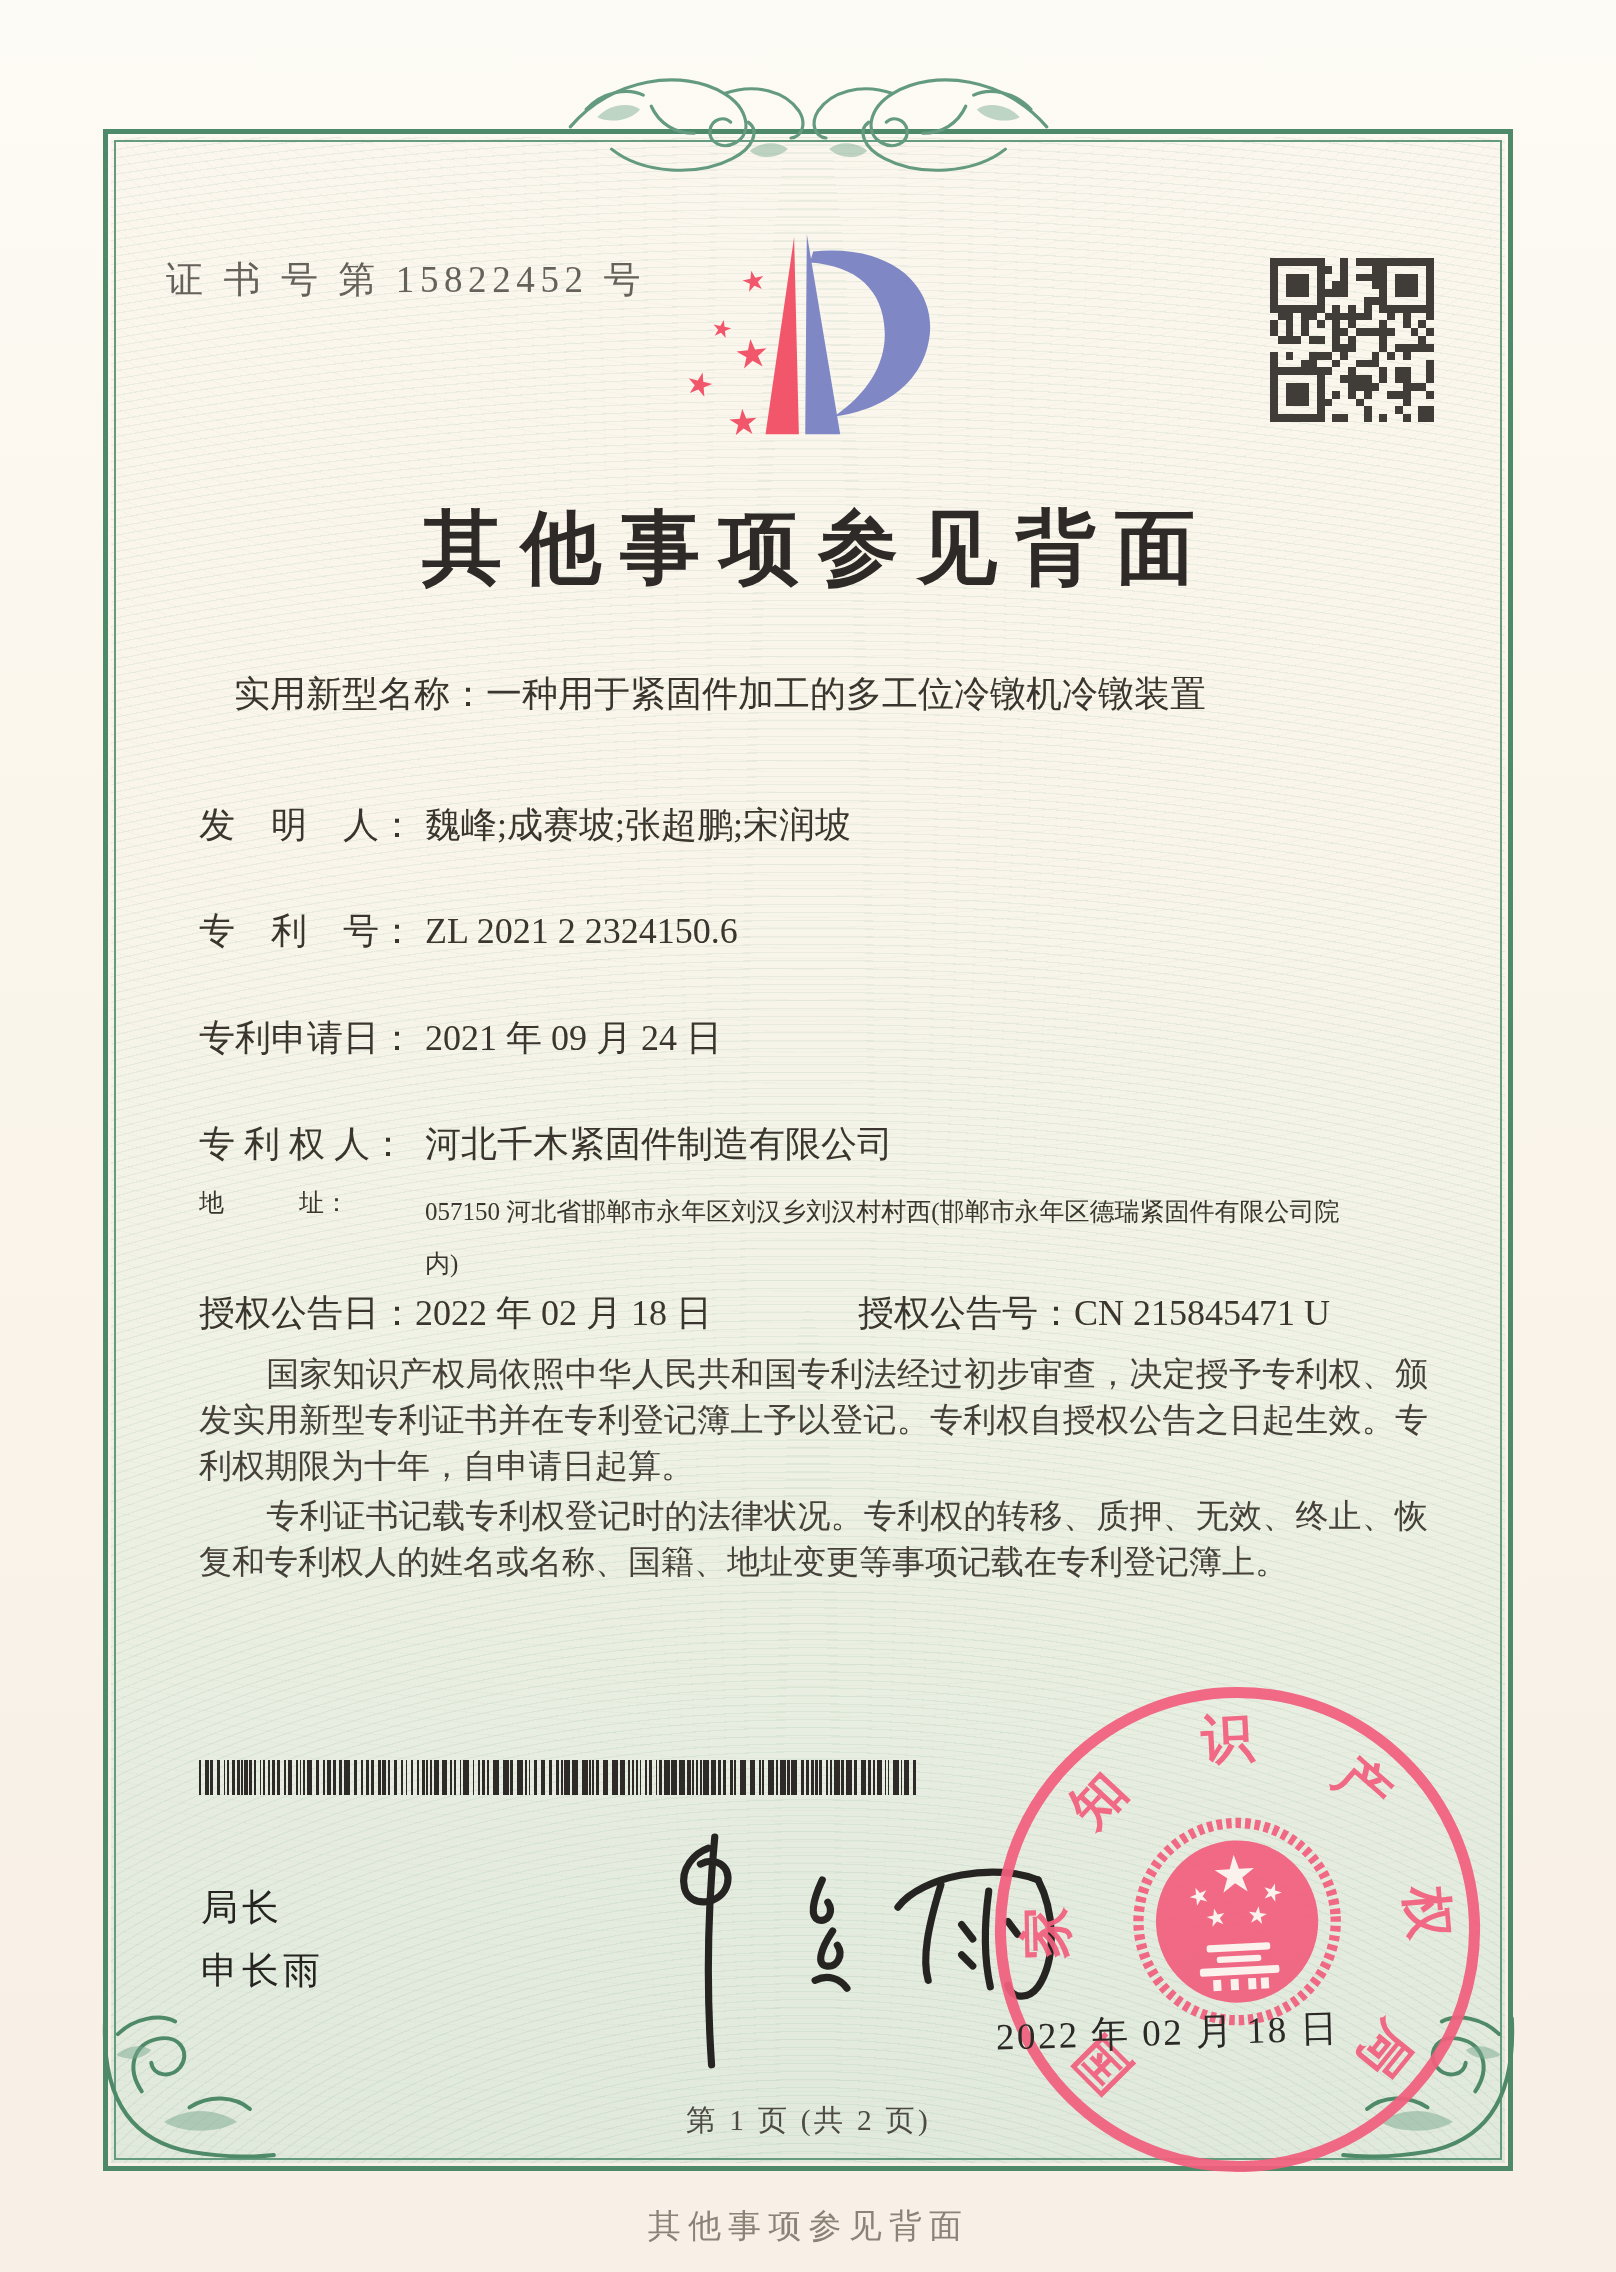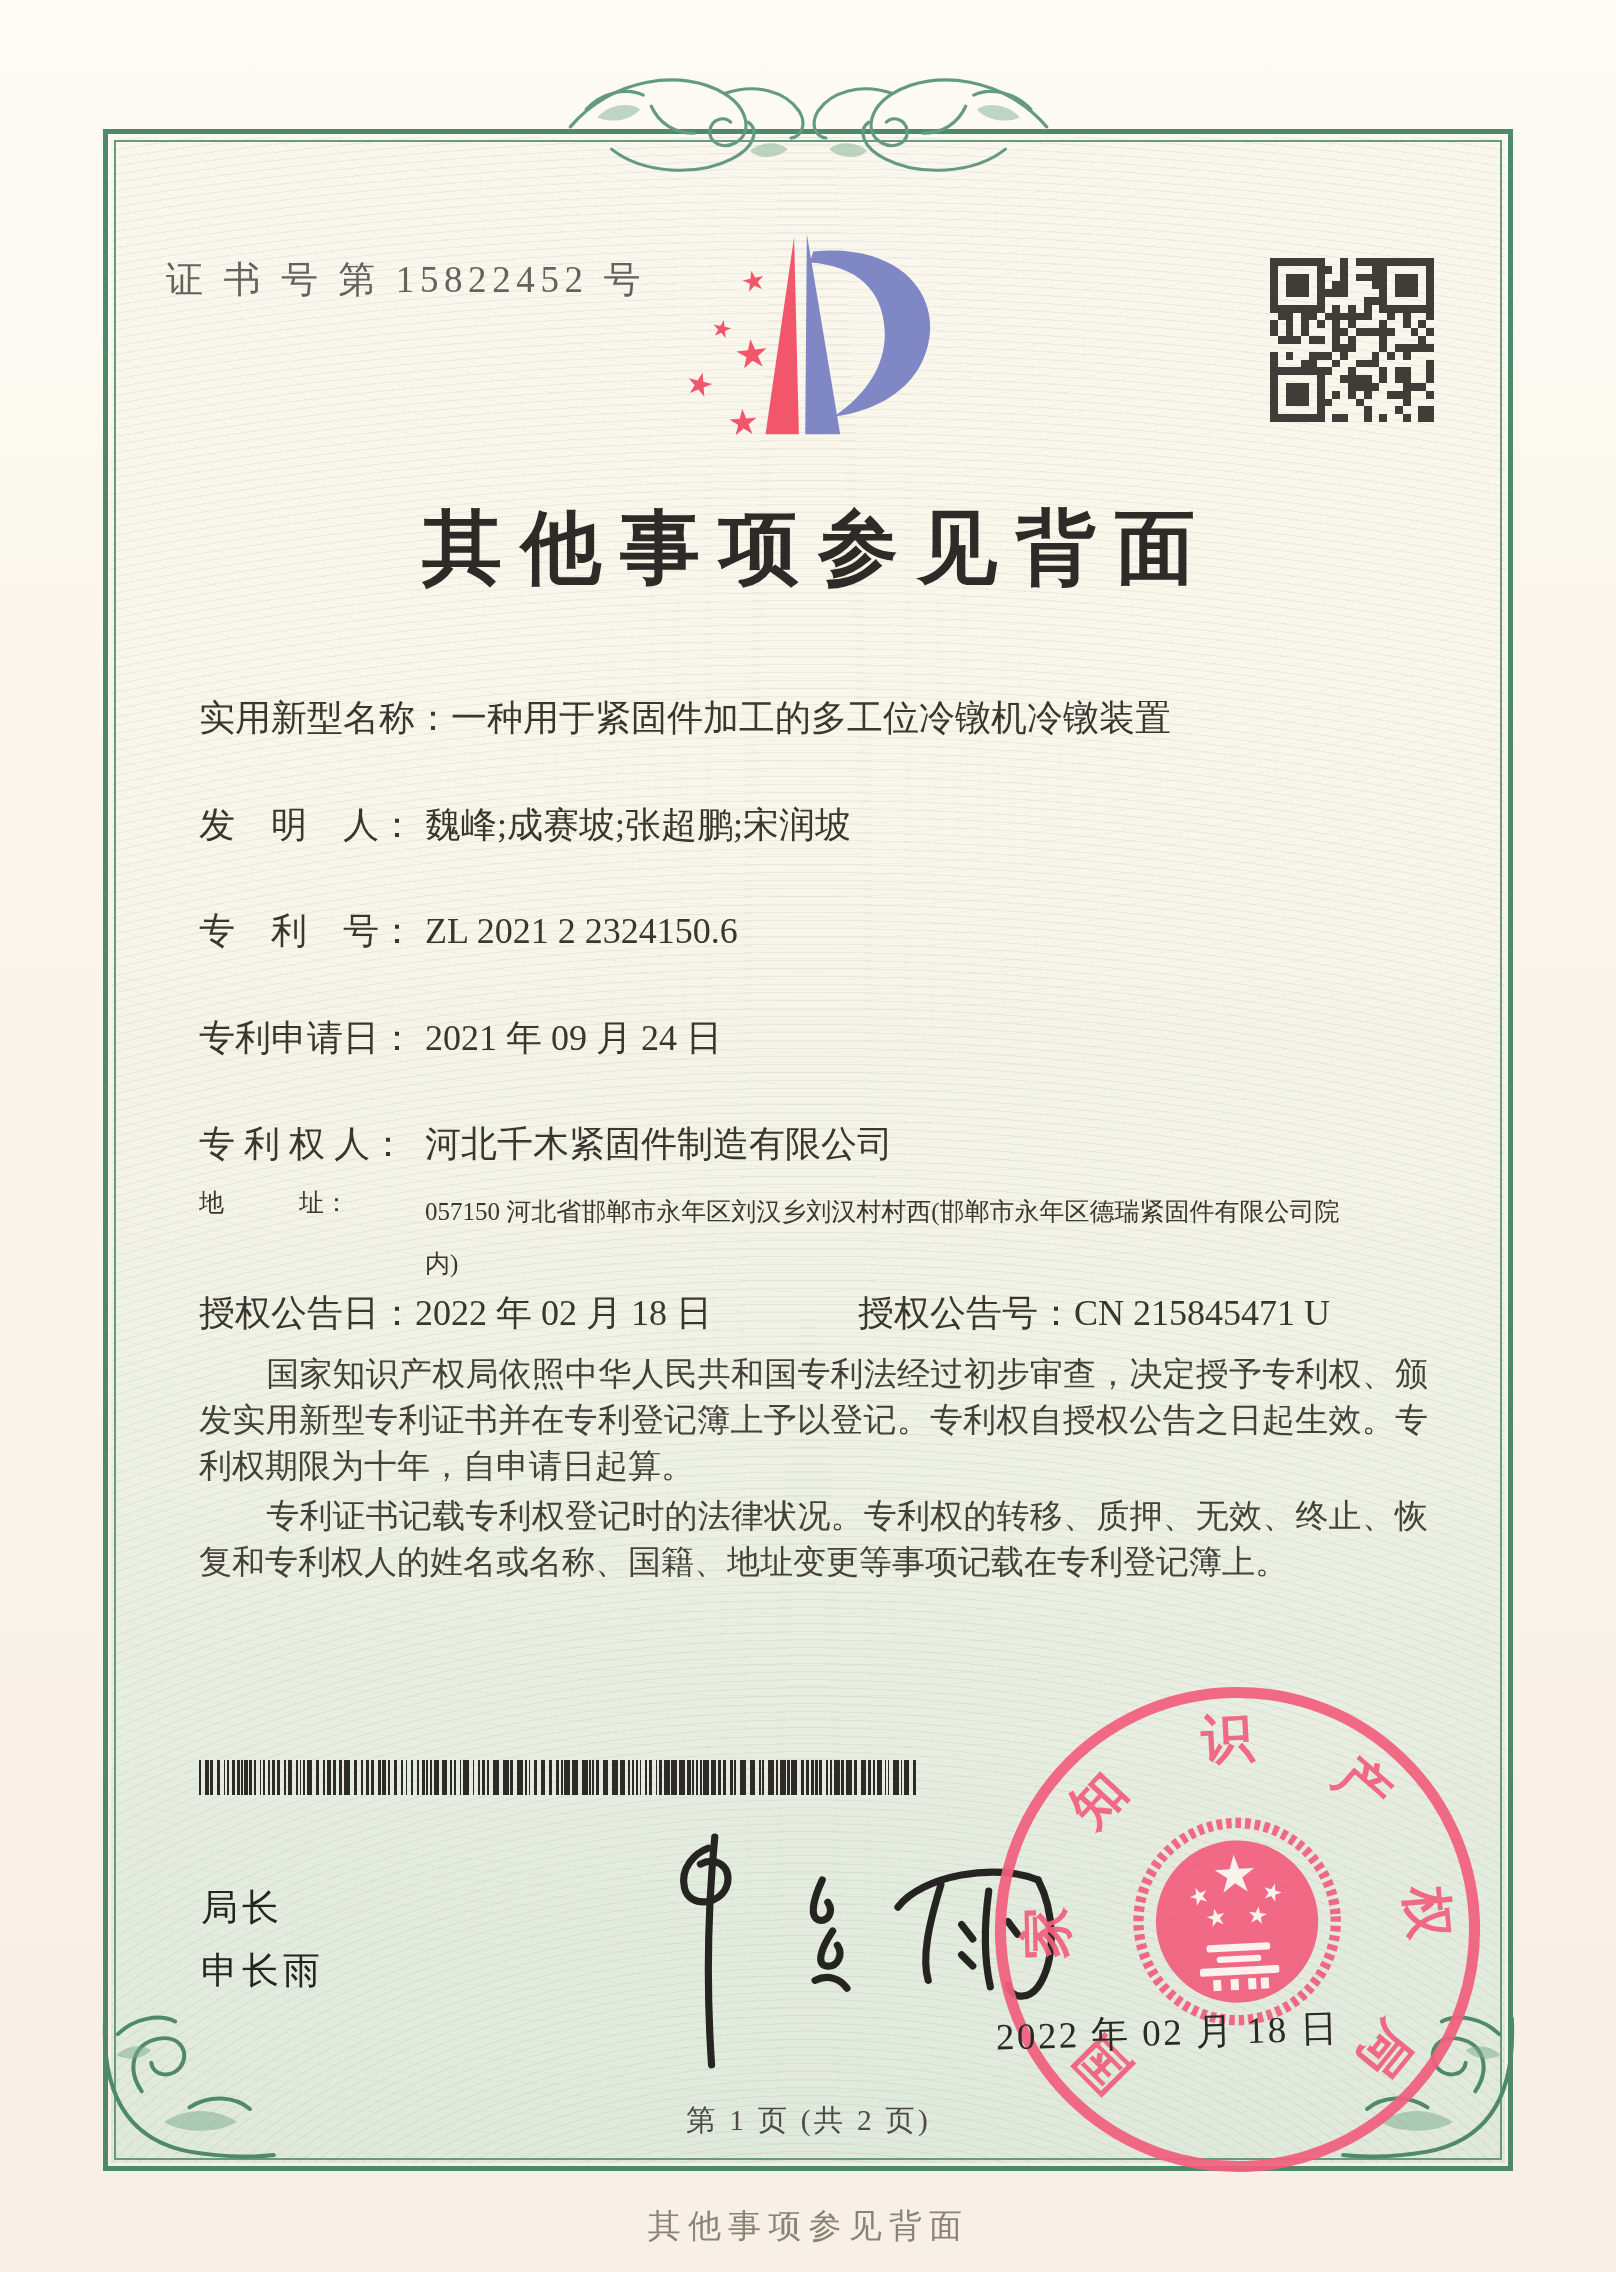--- a/index.html
+++ b/index.html
@@ -552,21 +552,21 @@
       <div class="qm"></div>
       <div class="qm"></div>
       <div class="qm on"></div>
       <div class="qm"></div>
       <div class="qm on"></div>
       <div class="qm on"></div>
     </div>
 
   <div class="title">其他事项参见背面</div>
 
-  <div class="row" style="top:694px;">
+  <div class="row" style="top:670px;margin-left:35px;">
     <span class="label">实用新型名称：</span><span>一种用于紧固件加工的多工位冷镦机冷镦装置</span>
   </div>
   <div class="row" style="top:801px;">
     <span class="label">发　明　人：</span><span>魏峰;成赛坡;张超鹏;宋润坡</span>
   </div>
   <div class="row" style="top:907px;">
     <span class="label">专　利　号：</span><span>ZL 2021 2 2324150.6</span>
   </div>
   <div class="row" style="top:1014px;">
     <span class="label">专利申请日：</span><span>2021 年 09 月 24 日</span>

